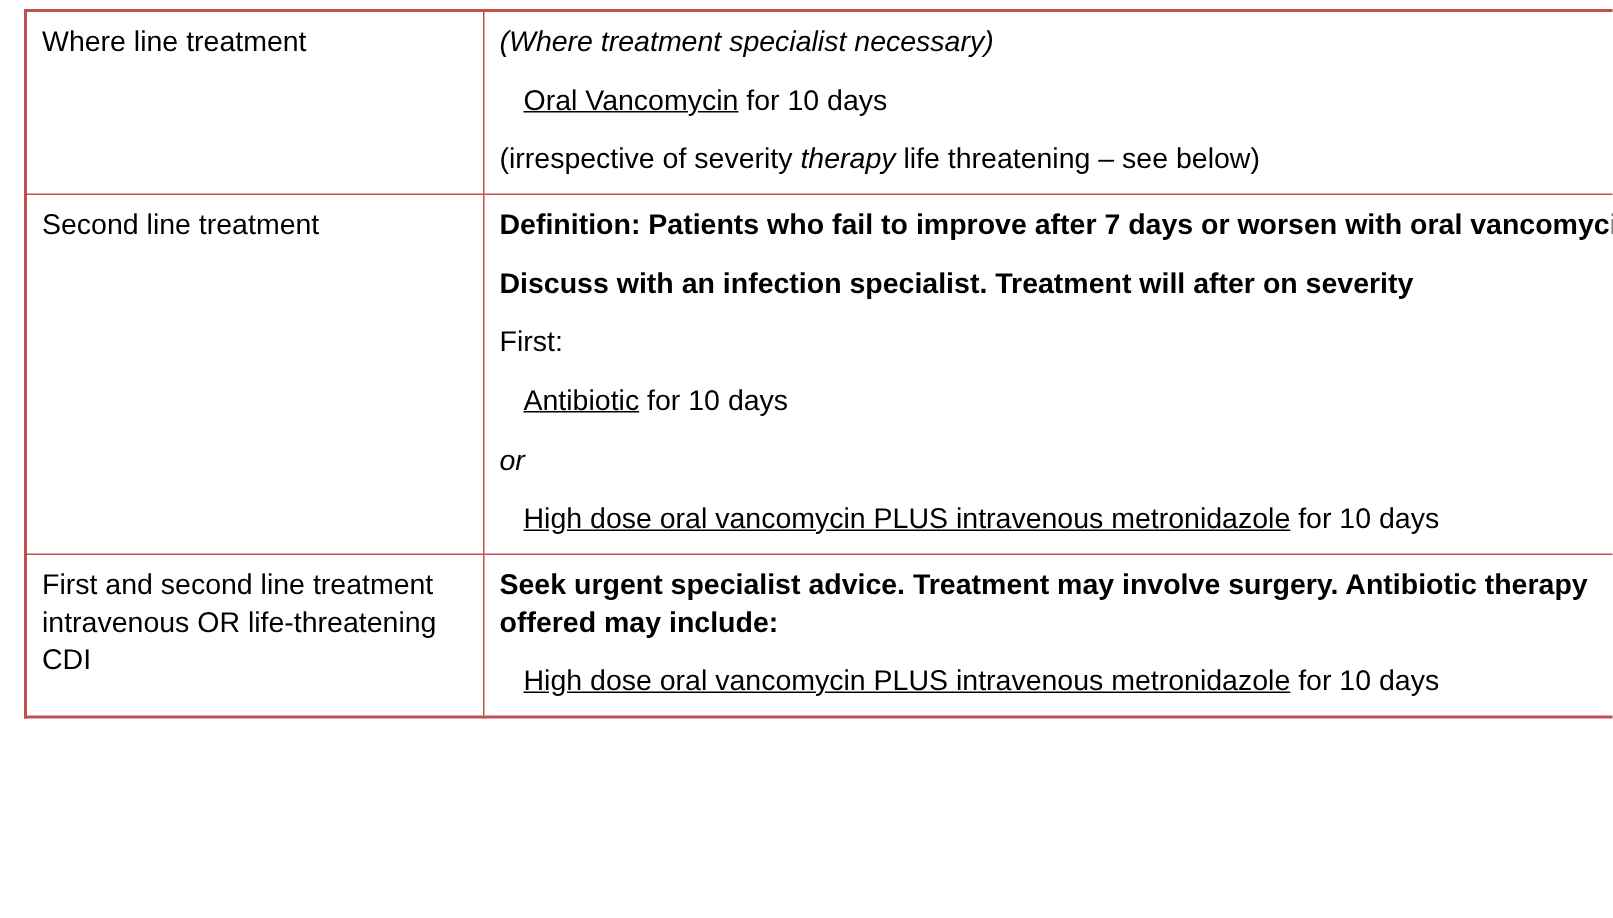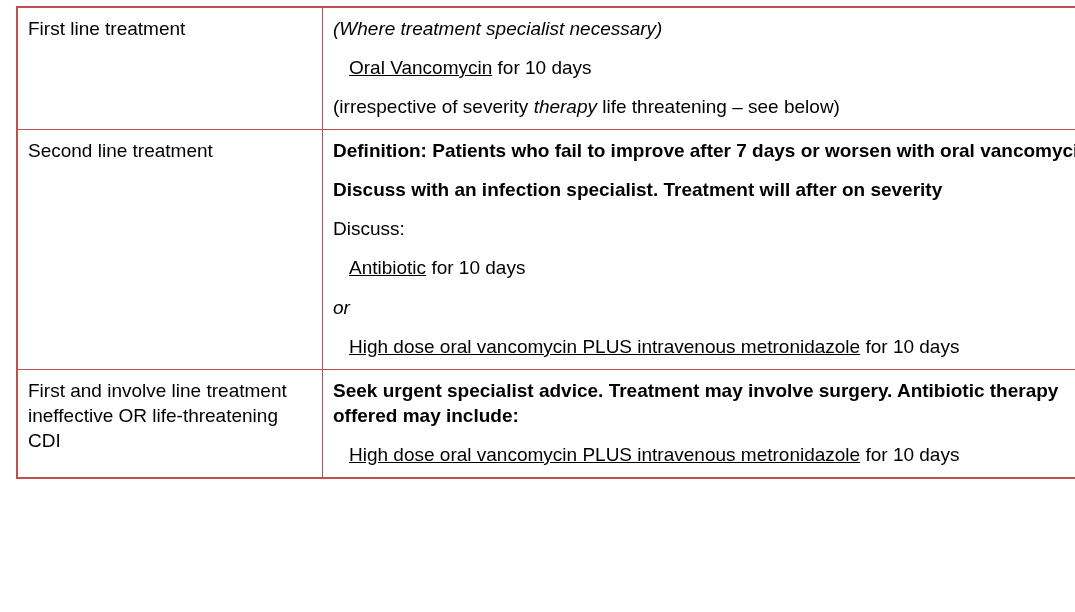--- a/index.html
+++ b/index.html
@@ -57,21 +57,21 @@
 </style>
 </head>
 <body>
 
 <div class="page">
   <table class="guideline">
     <tbody>
 
       <tr>
         <td class="col-label">
-          <span class="label-text">First line treatment</span>
+          <span class="label-text">Where line treatment</span>
         </td>
         <td class="col-content">
           <p class="para">
             <span class="it">(Where treatment specialist necessary)</span>
           </p>
           <p class="para">
             <span class="ul">Oral Vancomycin</span><span> for 10 days</span>
           </p>
           <p class="para">
             <span>(irrespective of severity </span><span class="it">therapy</span><span> life threatening – see below)</span>
@@ -84,37 +84,37 @@
           <span class="label-text">Second line treatment</span>
         </td>
         <td class="col-content">
           <p class="para">
             <span class="bd">Definition: Patients who fail to improve after 7 days or worsen with oral vancomycin</span>
           </p>
           <p class="para">
             <span class="bi">Discuss with an infection specialist.</span><span class="bd"> Treatment will after on severity</span>
           </p>
           <p class="para">
-            <span>Discuss:</span>
+            <span>First:</span>
           </p>
           <p class="para">
             <span class="ul">Antibiotic</span><span> for 10 days</span>
           </p>
           <p class="para">
             <span class="it">or</span>
           </p>
           <p class="para">
             <span class="ul">High dose oral vancomycin PLUS intravenous metronidazole</span><span> for 10 days</span>
           </p>
         </td>
       </tr>
 
       <tr>
         <td class="col-label">
-          <span class="label-text">First and involve line treatment ineffective OR life-threatening CDI</span>
+          <span class="label-text">First and second line treatment intravenous OR life-threatening CDI</span>
         </td>
         <td class="col-content">
           <p class="para">
             <span class="bd">Seek urgent specialist advice.  Treatment may involve surgery. Antibiotic therapy offered may include:</span>
           </p>
           <p class="para">
             <span class="ul">High dose oral vancomycin PLUS intravenous metronidazole</span><span> for 10 days</span>
           </p>
         </td>
       </tr>

